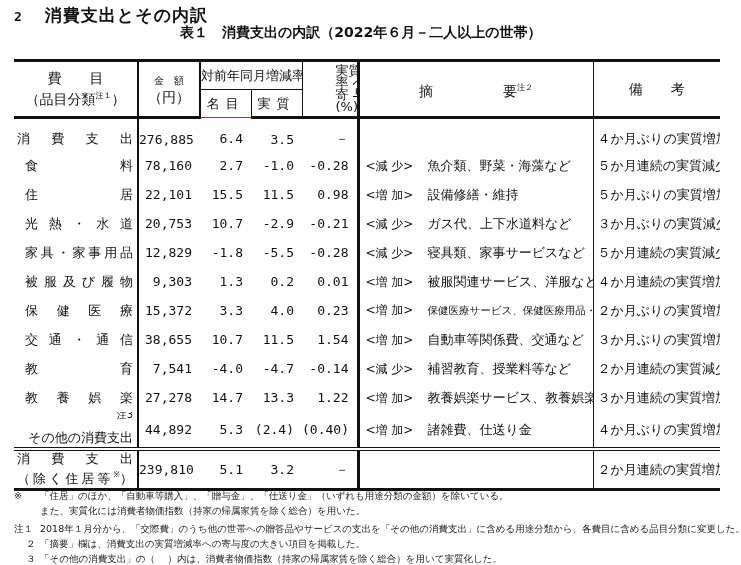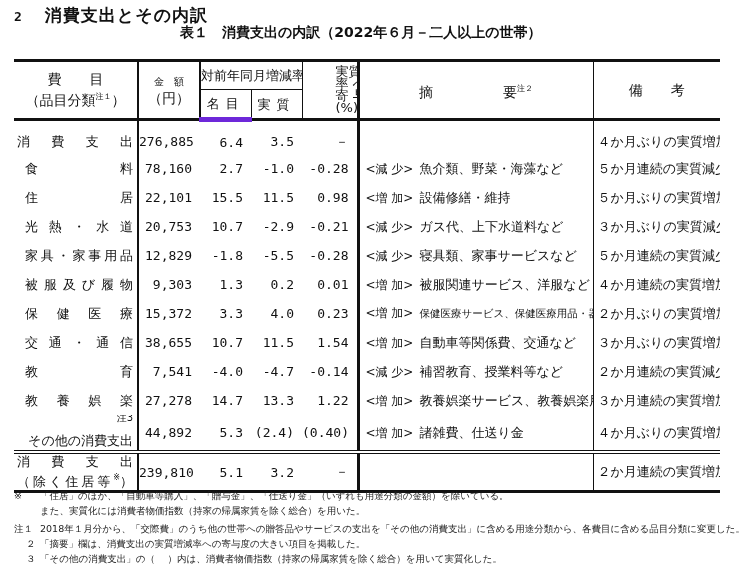--- a/index.html
+++ b/index.html
@@ -20,21 +20,21 @@
   .h-small { font-size:10px; line-height:12px; }
   .h-sub { font-size:14px; letter-spacing:6px; }
   sup.n { font-size:8px; vertical-align:6px; letter-spacing:0; }
 
   tr.row td { height:29px; vertical-align:middle; }
   tr.first td { padding-top:8px; height:24px; }
   .name { padding-left:3px !important; padding-right:4px !important; letter-spacing:0; }
   .name .just { display:flex; justify-content:space-between; }
   .num { text-align:right; font-family:"DejaVu Sans Mono", monospace; font-size:13px; padding-right:8px !important; }
   .desc { padding-left:6px !important; font-size:12px; }
-  .desc .tag { margin-right:6px; }
+  .desc .tag { margin-right:14px; }
   .note { padding-left:4px !important; font-size:11.5px; }
 
   tr.last-normal td { border-bottom:4px double #111; }
   tr.ex td { height:36px; vertical-align:middle; border-bottom:3px solid #111; }
   .ex-name { line-height:16px; font-size:13px; }
 
   .footnotes { position:absolute; left:14px; top:488px; font-size:9.5px; line-height:15px; color:#222; }
   .footnotes .fn { white-space:nowrap; }
   .fn-indent { padding-left:26px; }
   .fn-gap { margin-top:3px; }
@@ -71,21 +71,21 @@
       <td rowspan="2" class="h-cell bl1 h-small" style="border-bottom:3px solid #111;padding-left:33px;">
         <div>実質増減</div>
         <div>率 へ の</div>
         <div>寄 与 度</div>
         <div>(%)</div>
       </td>
       <td rowspan="2" class="h-cell blt" style="border-bottom:3px solid #111;font-size:14px;"><span>摘　　　　　要</span><sup class="n">注２</sup></td>
       <td rowspan="2" class="h-cell bl1" style="border-bottom:3px solid #111;font-size:14px;">備　　考</td>
     </tr>
     <tr>
-      <td class="h-cell bl h-sub" style="height:27px;border-bottom:5px solid #6d28d9;">名目</td>
+      <td class="h-cell bl h-sub" style="height:27px;border-bottom:1px solid #6d28d9;">名目</td>
       <td class="h-cell bl1 h-sub" style="border-bottom:3px solid #111;">実質</td>
     </tr>
   <tr class="row first">
         <td class="name">
           <div class="just" style="padding-left: 0px;">
             <span>消</span>
             <span>費</span>
             <span>支</span>
             <span>出</span>
           </div>
@@ -252,21 +252,21 @@
         <td class="note bl1">４か月ぶりの実質増加</td>
       </tr>
       <tr class="ex">
         <td class="name ex-name">
           <div class="just">
             <span>消</span>
             <span>費</span>
             <span>支</span>
             <span>出</span>
           </div>
-          <div style="letter-spacing: 3px;"><span>（除く住居等</span><sup class="n">※</sup><span>）</span></div>
+          <div style="letter-spacing: 3px; font-family: Liberation Mono, monospace;"><span>（除く住居等</span><sup class="n">※</sup><span>）</span></div>
         </td>
         <td class="num bl">239,810</td>
         <td class="num ">5.1</td>
         <td class="num ">3.2</td>
         <td class="num ">－</td>
         <td class="desc blt"></td>
         <td class="note bl1">２か月連続の実質増加</td>
       </tr>
     </tbody>
 </table>

